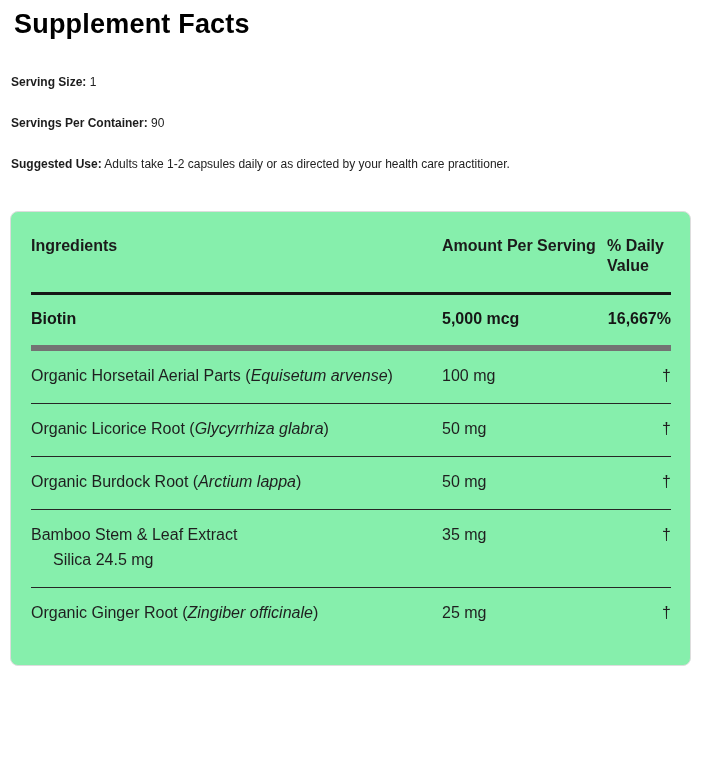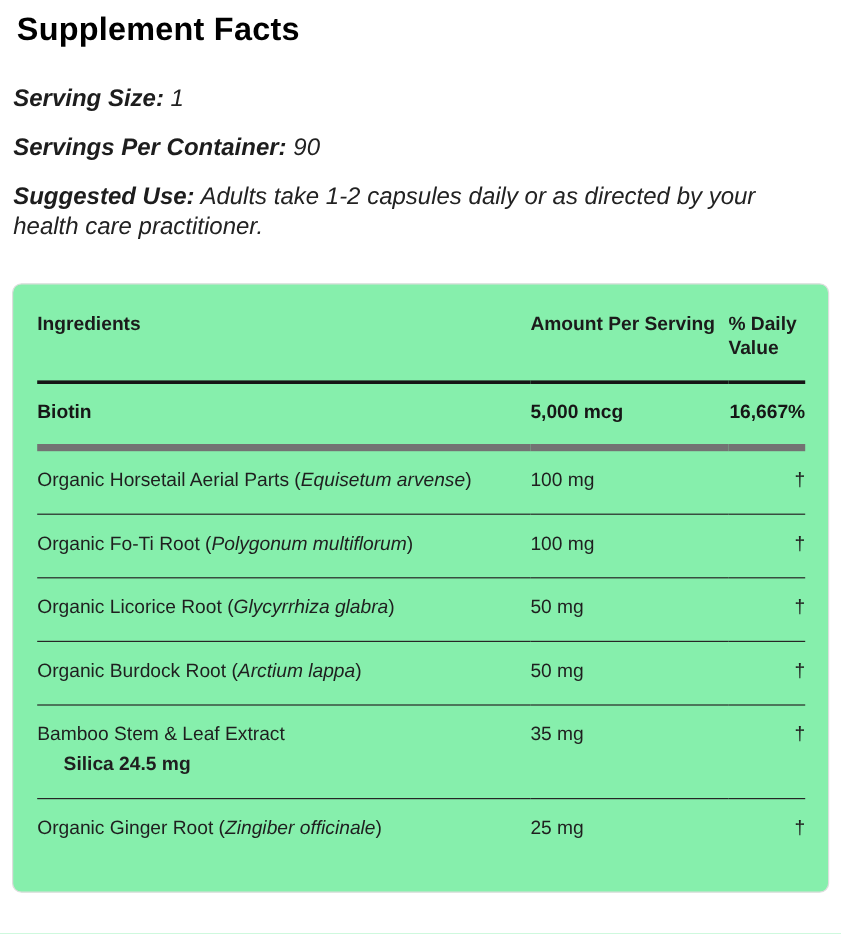--- a/index.html
+++ b/index.html
@@ -16,25 +16,24 @@
   }
   .page-title {
     font-size: 27px;
     font-weight: 700;
     color: #000000;
     margin: 0 0 30px 4px;
     line-height: 32px;
     letter-spacing: 0.2px;
   }
   .meta-line {
-    font-size: 20px;
+    font-size: 12px;
     line-height: 25px;
     margin: 16px 0 6px 1px;
     color: #222222;
-    font-style: italic;
   }
   .meta-line.suggested {
     max-width: 622px;
   }
   .meta-label {
     font-weight: 700;
     color: #1d1d1d;
   }
   .facts-panel {
     margin-top: 34px;
@@ -79,21 +78,20 @@
     border-bottom: none;
     padding-bottom: 24px;
   }
   td.amount { text-align: left; }
   td.dv { text-align: right; }
   .sci { font-style: italic; text-align: right; }
   .sub-ingredient {
     display: block;
     padding-left: 22px;
     padding-top: 5px;
-    font-weight: bold;
   }
   .sub-ingredient:empty { display: none; }
 </style>
 </head>
 <body>
 
 <h1 class="page-title">Supplement Facts</h1>
 
 <p class="meta-line">
   <span class="meta-label">Serving Size:</span>
@@ -129,25 +127,20 @@
         <td><span>Biotin</span><span class="sci"></span><span></span></td>
         <td class="amount">5,000 mcg</td>
         <td class="dv">16,667%</td>
       </tr>
       <tr>
         <td><span>Organic Horsetail Aerial Parts (</span><span class="sci">Equisetum arvense</span><span>)</span></td>
         <td class="amount">100 mg</td>
         <td class="dv">†</td>
       </tr>
       <tr>
-        <td><span>Organic Fo-Ti Root (</span><span class="sci">Polygonum multiflorum</span><span>)</span></td>
-        <td class="amount">100 mg</td>
-        <td class="dv">†</td>
-      </tr>
-      <tr>
         <td><span>Organic Licorice Root (</span><span class="sci">Glycyrrhiza glabra</span><span>)</span></td>
         <td class="amount">50 mg</td>
         <td class="dv">†</td>
       </tr>
       <tr>
         <td><span>Organic Burdock Root (</span><span class="sci">Arctium lappa</span><span>)</span></td>
         <td class="amount">50 mg</td>
         <td class="dv">†</td>
       </tr>
       <tr>

